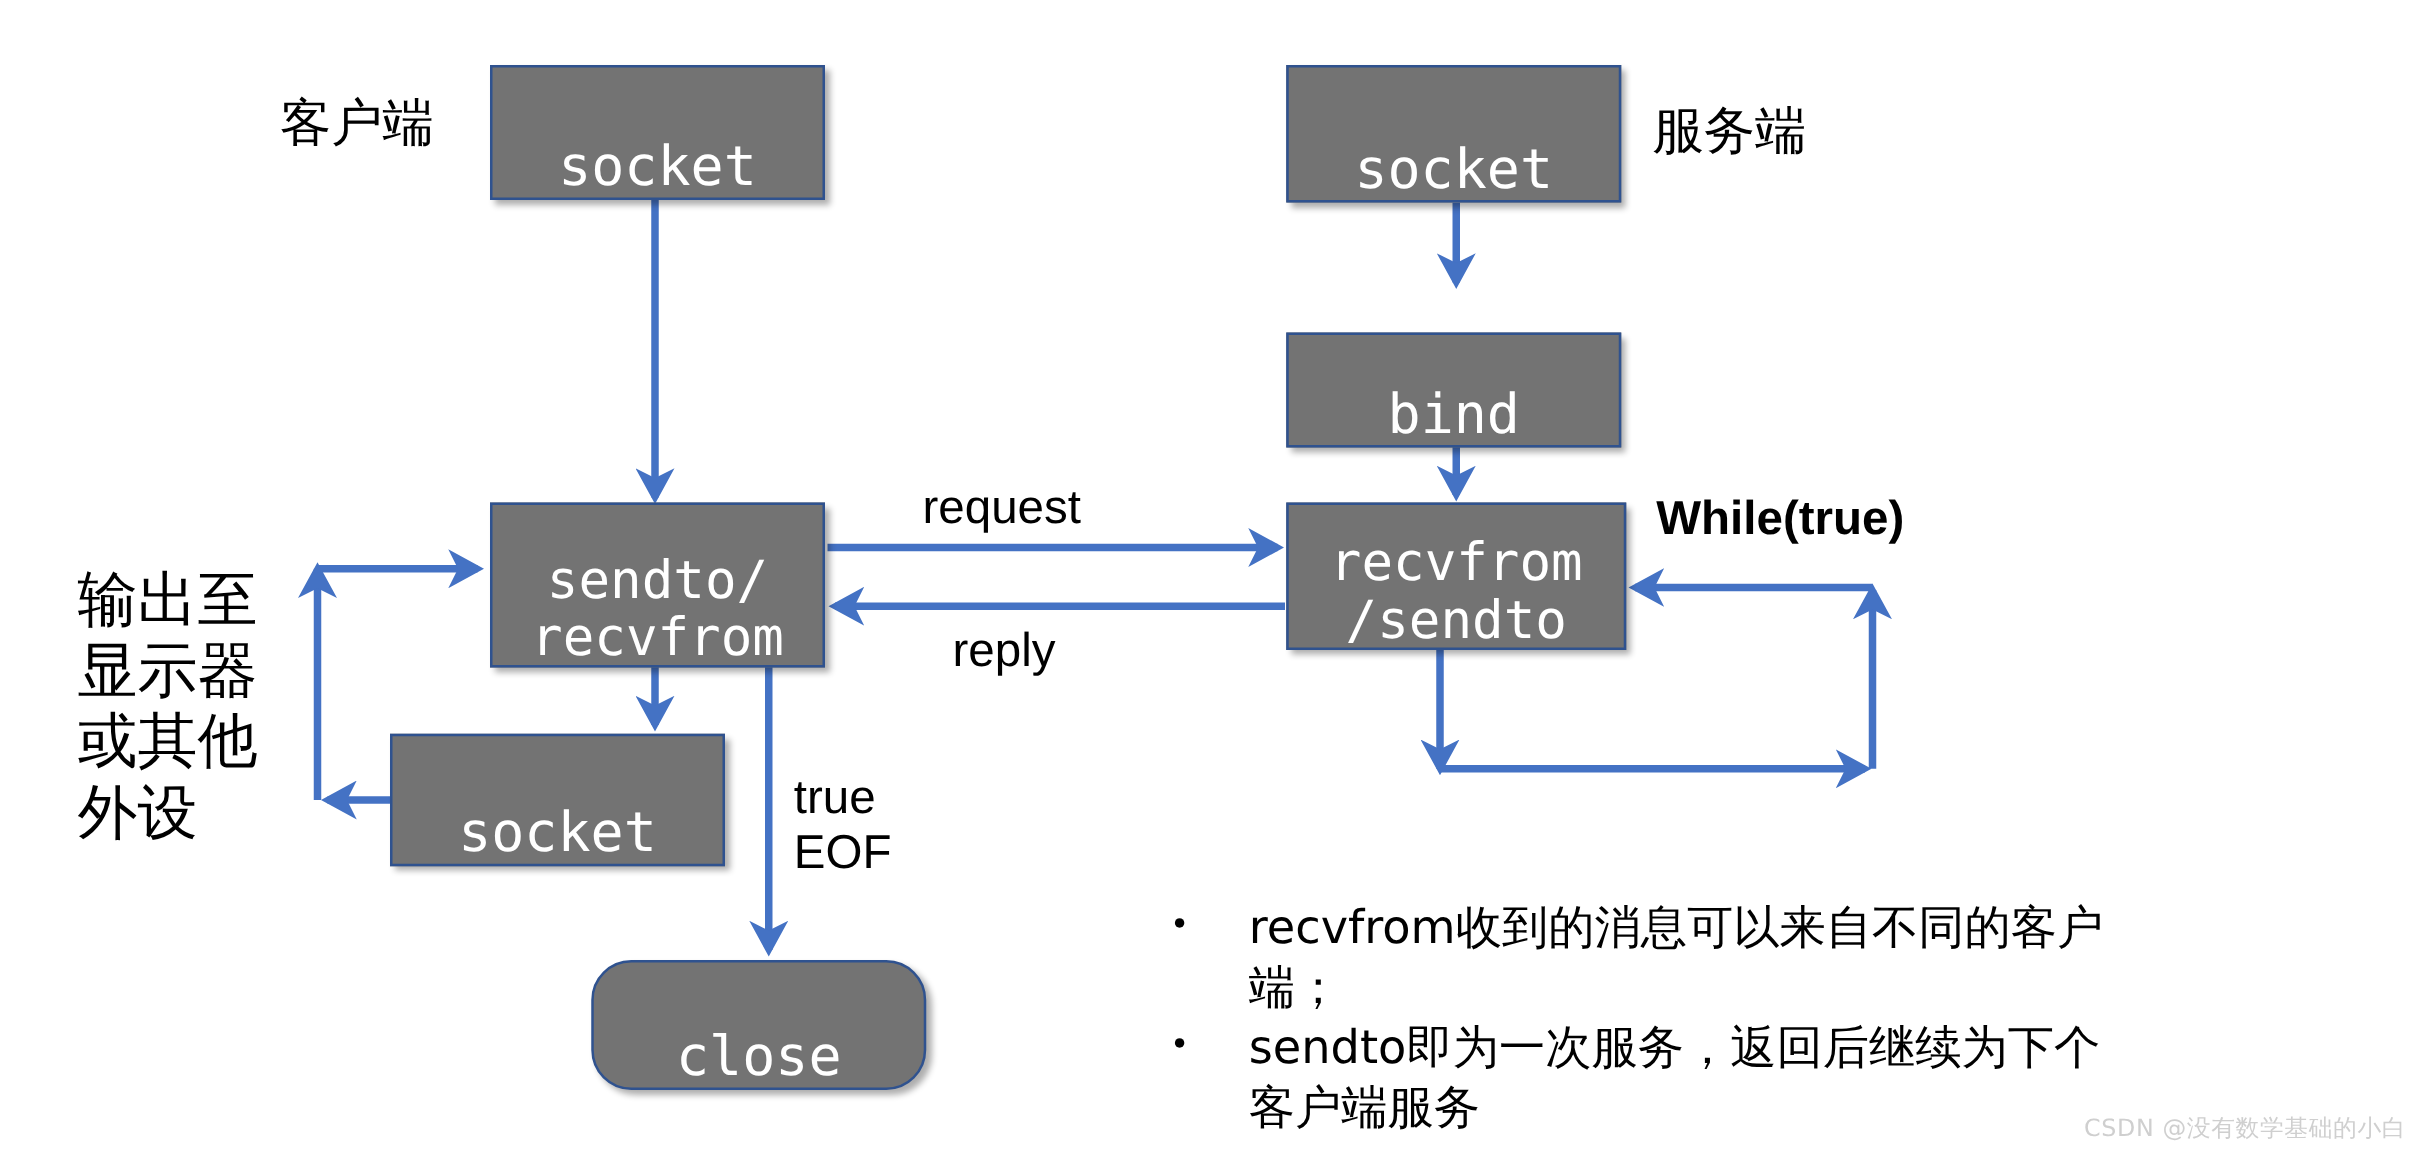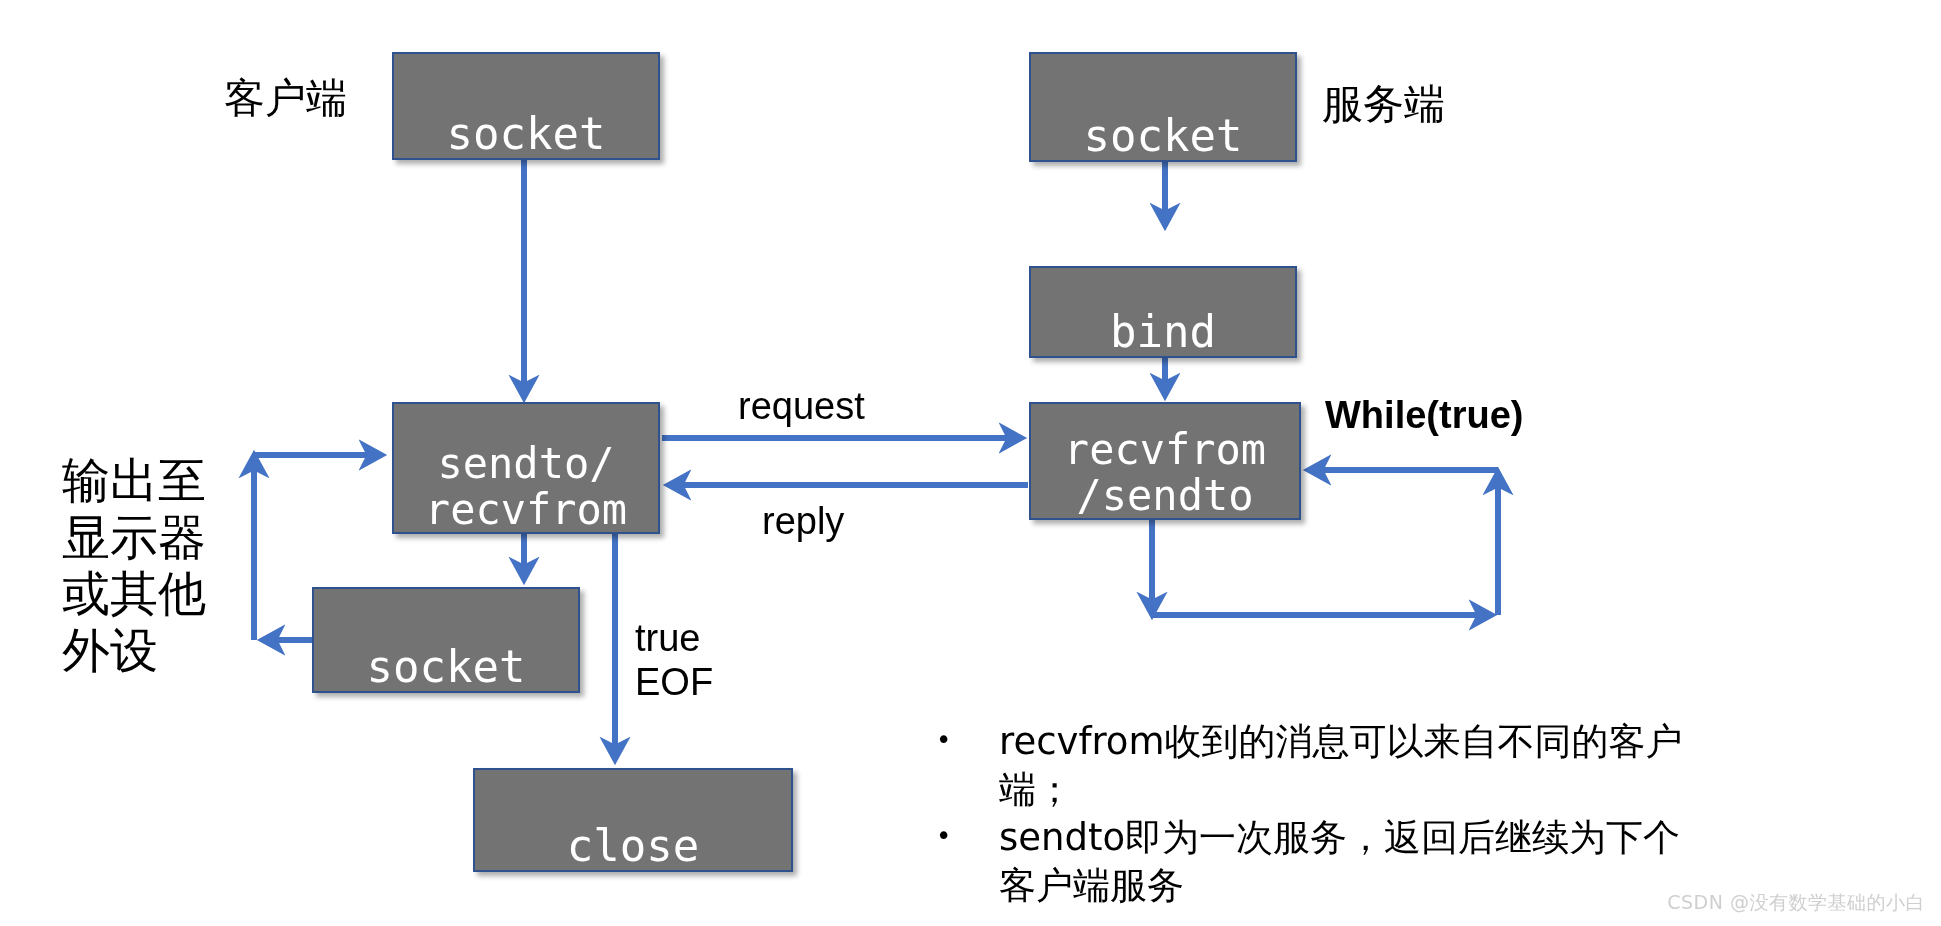--- a/index.html
+++ b/index.html
@@ -143,21 +143,21 @@
 
   <div class="node-box" style="left:392px; top:402px; width:268px; height:132px;">
     <span class="node-label two-line">sendto/
 recvfrom</span>
   </div>
 
   <div class="node-box" style="left:312px; top:587px; width:268px; height:106px;">
     <span class="node-label">socket</span>
   </div>
 
-  <div class="node-box" style="left:473px; top:768px; width:320px; height:104px;">
+  <div class="node-box" style="left:473px; top:768px; width:268px; height:104px;border-radius:32px;">
     <span class="node-label">close</span>
   </div>
 
   <div class="node-box" style="left:1029px; top:52px; width:268px; height:110px;">
     <span class="node-label">socket</span>
   </div>
 
   <div class="node-box" style="left:1029px; top:232px; width:268px; height:92px;margin-top:34px;">
     <span class="node-label">bind</span>
   </div>

